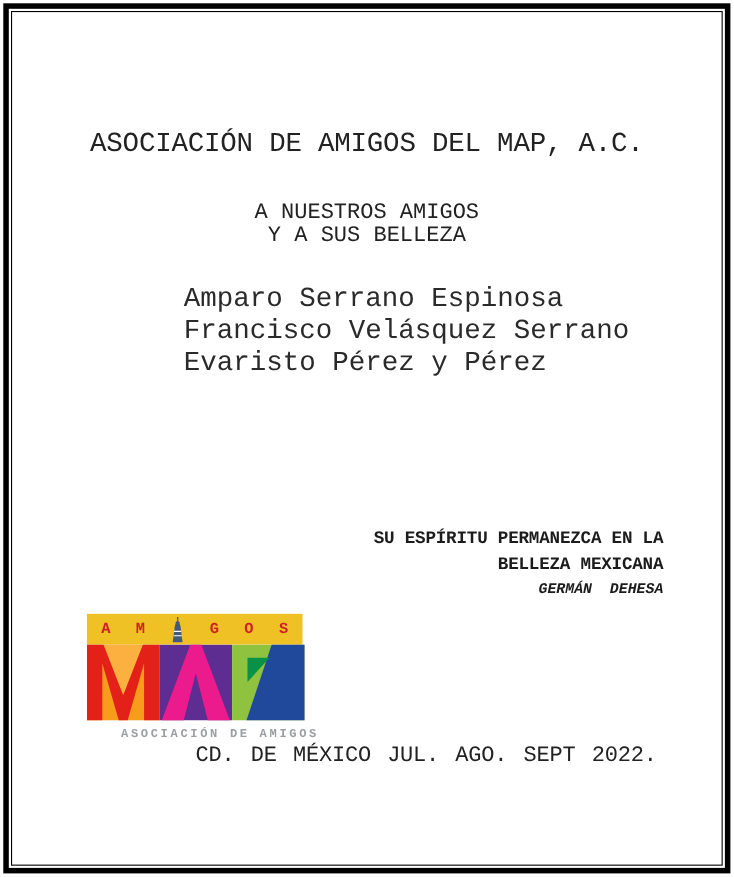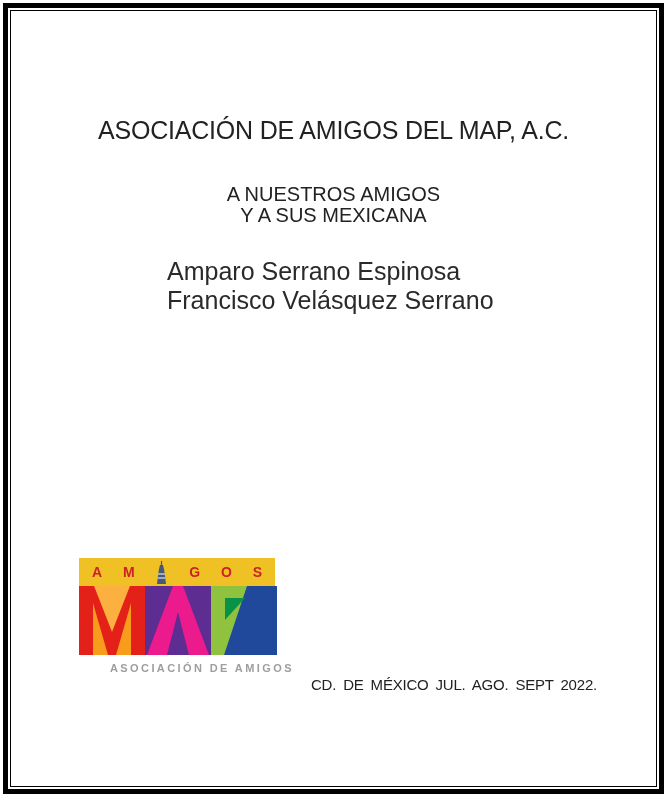--- a/index.html
+++ b/index.html
@@ -1,29 +1,29 @@
 <!DOCTYPE html>
 <html><head>
 <meta charset="utf-8">
 <style>
   html,body{margin:0;padding:0;background:#fff;}
   .page{position:relative;width:667px;height:797px;background:#ffffff;
-        font-family:Liberation Sans, sans-serif;color:#1a1a1a;overflow:hidden;}
+        font-family:Liberation Mono, monospace;color:#1a1a1a;overflow:hidden;}
   .frame-outer{position:absolute;inset:3px;border:5px solid #000;box-sizing:border-box;}
   .frame-inner{position:absolute;inset:10px;border:1.5px solid #000;box-sizing:border-box;}
 
   .title{position:absolute;top:116px;left:0;right:0;text-align:center;
          font-size:25px;font-weight:400;letter-spacing:-0.2px;color:#222;}
   .dedication{position:absolute;top:184px;left:0;right:0;text-align:center;
          font-size:20px;line-height:20.5px;color:#222;}
   .names{position:absolute;top:257px;left:167px;font-size:25px;line-height:29px;color:#2a2a2a;}
   .quote{position:absolute;top:479px;right:64px;text-align:right;
          font-size:16px;font-weight:bold;line-height:23px;color:#1c1c1c;letter-spacing:-0.2px;}
   .quote .attribution{font-size:13.5px;font-style:italic;white-space:pre;letter-spacing:0;}
-  .footer-date{position:absolute;top:676px;right:70px;font-size:15px;color:#222;
+  .footer-date{position:absolute;top:676px;right:70px;font-size:20px;color:#222;
          letter-spacing:-0.2px;word-spacing:3px;}
 
   
   .logo-banner{position:absolute;left:79px;top:558px;width:196px;height:28px;
          background:#EFC125;display:flex;justify-content:space-between;align-items:center;
          padding:0 13px;box-sizing:border-box;}
   .logo-banner .ltr{font-size:14px;font-weight:bold;color:#CE2027;line-height:1;}
   .logo-blocks{position:absolute;left:79px;top:586px;width:198px;height:69px;}
   .logo-caption{position:absolute;left:81px;top:661px;font-size:11px;line-height:14px;
          letter-spacing:2.4px;color:#9C9EA1;font-weight:bold;white-space:nowrap;margin-left:29px;}
@@ -32,28 +32,34 @@
 <body>
 
 <div class="page">
   <div class="frame-outer"></div>
   <div class="frame-inner"></div>
 
   <div class="title">ASOCIACIÓN DE AMIGOS DEL MAP, A.C.</div>
 
   <div class="dedication">
     <div>A NUESTROS AMIGOS</div>
-    <div>Y A SUS MEXICANA</div>
+    <div>Y A SUS BELLEZA</div>
   </div>
 
   <div class="names">
     <div>Amparo Serrano Espinosa</div>
     <div>Francisco Velásquez Serrano</div>
+    <div>Evaristo Pérez y Pérez</div>
   </div>
 
+  <div class="quote">
+    <div>SU ESPÍRITU PERMANEZCA EN LA</div>
+    <div>BELLEZA MEXICANA</div>
+    <div class="attribution">GERMÁN  DEHESA</div>
+  </div>
 
   <div class="logo-banner">
     <span class="ltr">A</span>
     <span class="ltr">M</span>
     <span style="display:inline-block;line-height:0;">
       <svg width="13" height="23" viewBox="0 0 13 23">
         <line x1="6.5" y1="0" x2="6.5" y2="5" stroke="#44597B" stroke-width="1.2"></line>
         <polygon points="5,4 8,4 9.2,9 3.8,9" fill="#44597B"></polygon>
         <polygon points="3.8,9 9.2,9 11,23 2,23" fill="#44597B"></polygon>
         <line x1="3.2" y1="13" x2="9.8" y2="13" stroke="#ffffff" stroke-width="1"></line>

